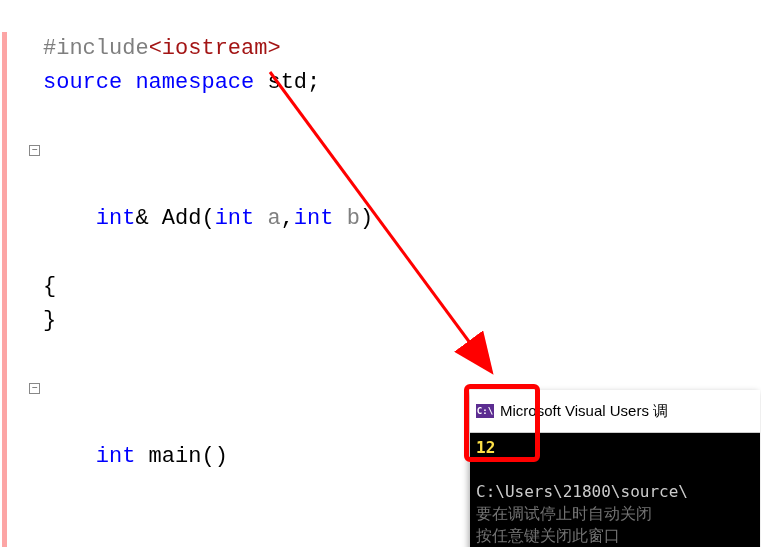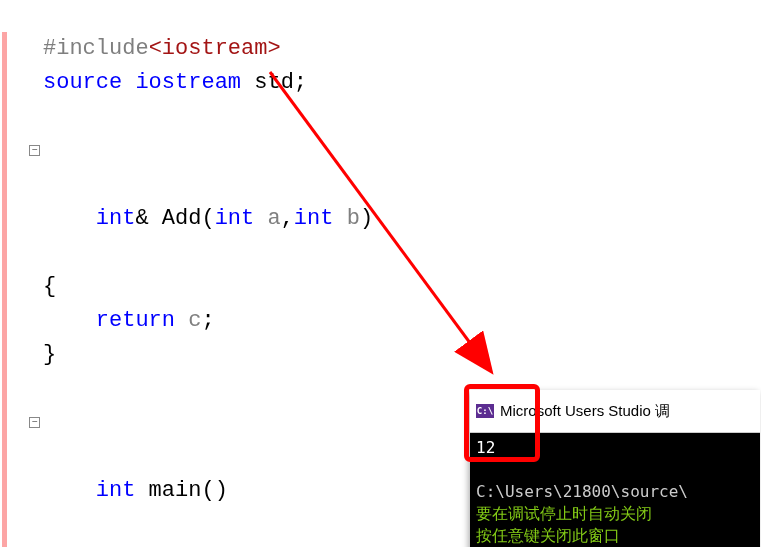--- a/index.html
+++ b/index.html
@@ -74,22 +74,22 @@
     align-items: center;
     justify-content: center;
   }
   .console-body {
     color: #ccc;
     padding: 4px 6px;
     white-space: pre;
     line-height: 22px;
     min-height: 110px;
   }
-  .console-body .faint { color: #84cc16; }
-  .console-out { color: #ffffff; }
+  .console-body .faint { color: #737373; }
+  .console-out { color: #fde047; font-weight: bold; }
 
   .red-box {
     position: absolute;
     border: 5px solid #ff0000;
     border-radius: 6px;
     pointer-events: none;
   }
   .red-box.main {
     left: 464px;
     top: 384px;
@@ -106,33 +106,32 @@
     pointer-events: none;
   }
 </style>
 </head>
 <body>
 
 <div class="editor">
 
   <div class="line"><span class="pre">#include</span><span class="hdr">&lt;iostream&gt;</span></div>
 
-  <div class="line"><span class="kw">source</span><span> </span><span class="kw">iostream</span><span> </span><span>std</span><span>;</span></div>
+  <div class="line"><span class="kw">source</span><span> </span><span class="kw">namespace</span><span> </span><span>std</span><span>;</span></div>
 
   <div class="line"> </div>
 
   <div class="line" style="position:relative;">
     <span class="fold" style="top:11px;">−</span>
     <span class="kw">int</span><span>&amp; </span><span>Add</span><span>(</span><span class="kw">int</span><span class="gray"> a</span><span>,</span><span class="kw">int</span><span class="gray"> b</span><span>)</span>
   </div>
 
   <div class="line"><span>{</span></div>
 
 
-  <div class="line"><span>    </span><span class="kw">return</span><span class="gray"> c</span><span>;</span></div>
 
   <div class="line"><span>}</span></div>
 
   <div class="line"> </div>
 
   <div class="line" style="position:relative;">
     <span class="fold" style="top:11px;">−</span>
     <span class="kw">int</span><span> main</span><span>(</span><span>)</span>
   </div>
 
@@ -145,21 +144,21 @@
     <marker id="ah" markerWidth="14" markerHeight="12" refX="12" refY="6" orient="auto">
       <path d="M0,0 L14,6 L0,12 Z" fill="#ff0000"></path>
     </marker>
   </defs>
   <line x1="270" y1="72" x2="490" y2="370" stroke="#ff0000" stroke-width="3" marker-end="url(#ah)"></line>
 </svg>
 
 <div class="console-window">
   <div class="console-title">
     <span class="console-icon">C:\</span>
-    <span> Microsoft Users Studio 调</span>
+    <span> Microsoft Visual Users 调</span>
   </div>
   <div class="console-body"><span class="console-out">12</span>
 
 <span>C:\Users\21800\source\</span>
 <span class="faint">要在调试停止时自动关闭</span>
 <span class="faint">按任意键关闭此窗口</span></div>
 </div>
 
 <div class="red-box main"></div>
 

